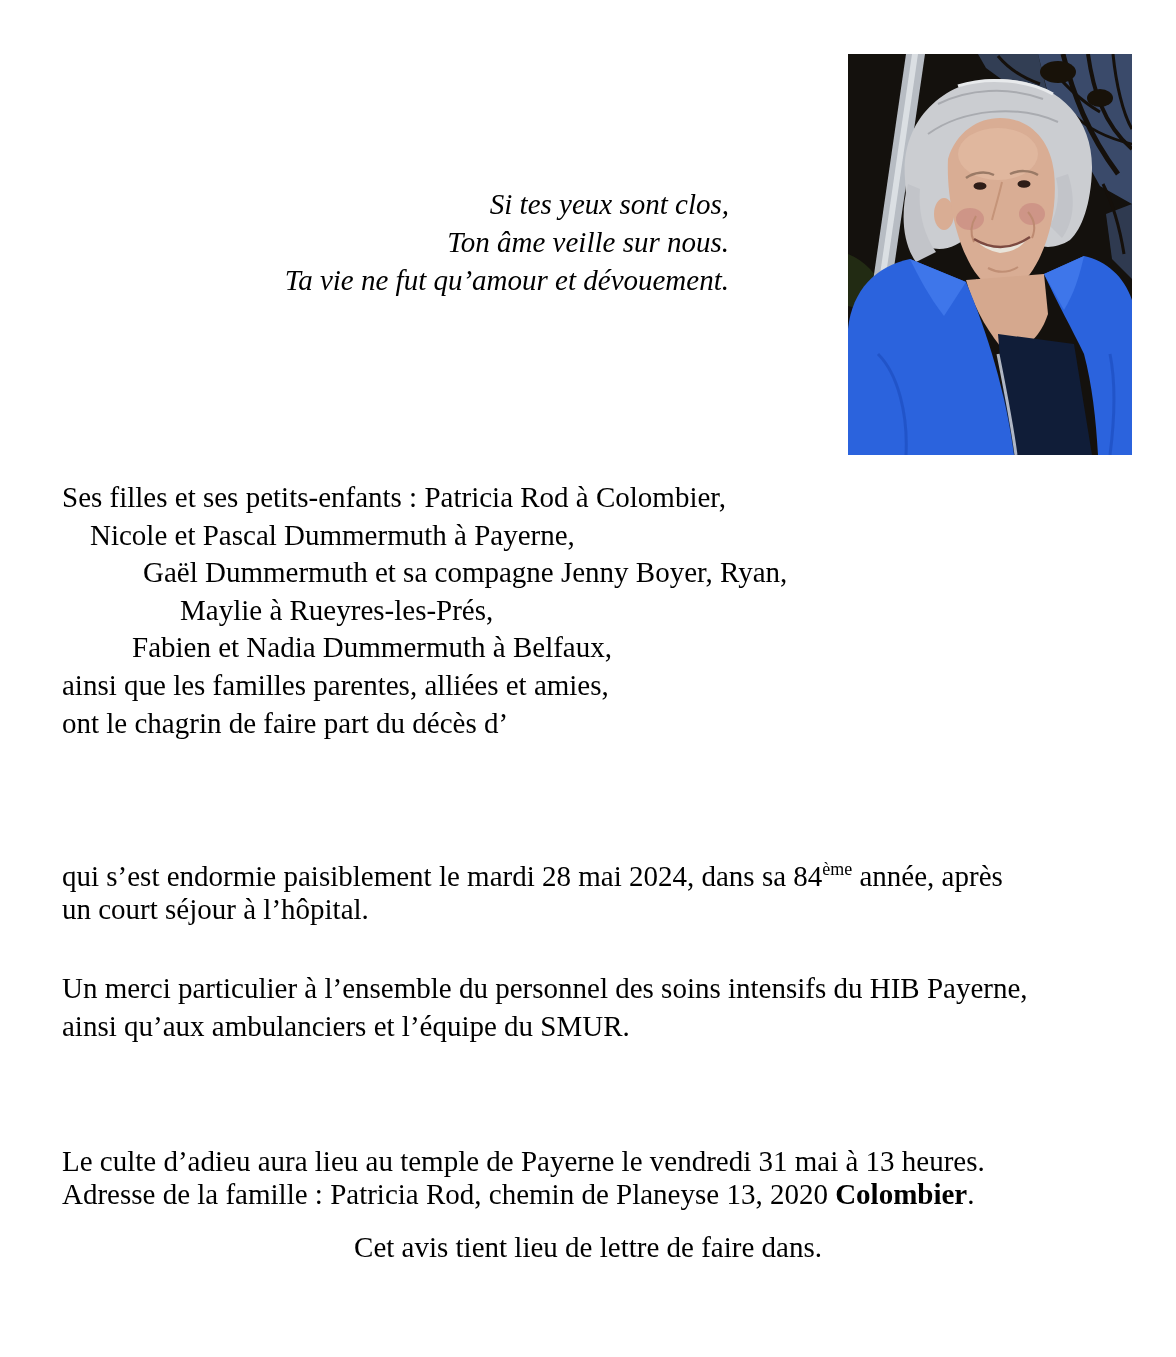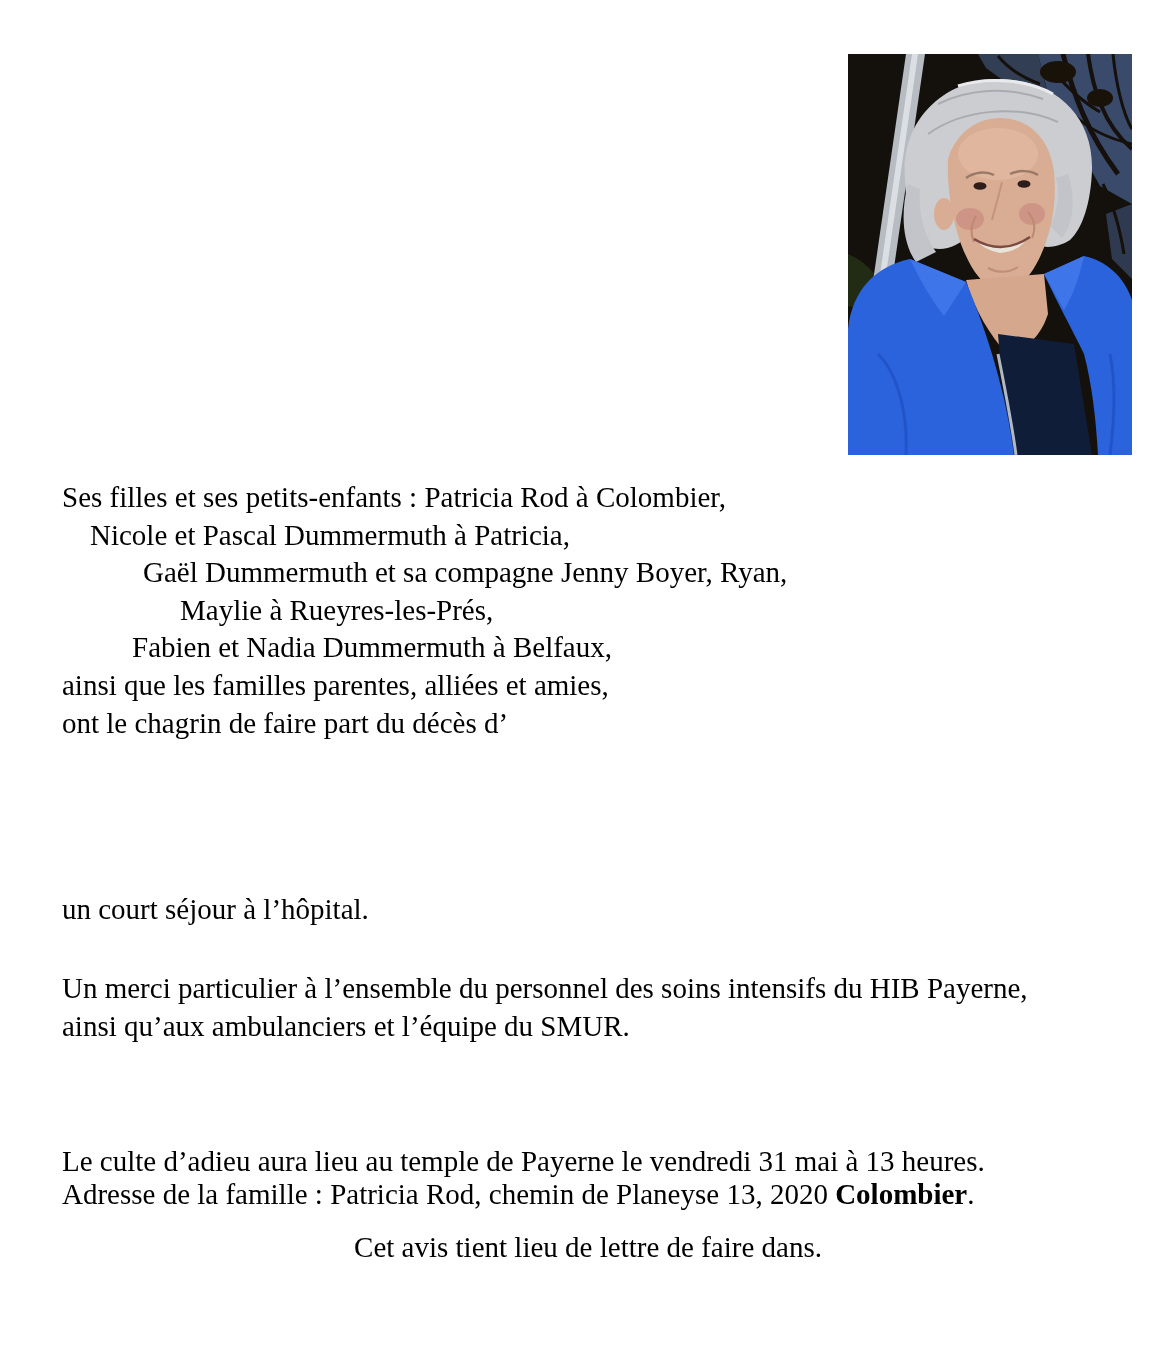--- a/index.html
+++ b/index.html
@@ -59,20 +59,25 @@
     text-align:center;font-size:29px;line-height:33px;
   }
   sup{font-size:0.62em;line-height:0;}
   b{font-weight:bold;text-align:right;}
 </style>
 </head>
 <body>
 
 <div class="page">
 
+  <div class="poem">
+    <div class="line">Si tes yeux sont clos,</div>
+    <div class="line">Ton âme veille sur nous.</div>
+    <div class="line">Ta vie ne fut qu’amour et dévouement.</div>
+  </div>
 
   <div class="photo">
     <svg viewBox="0 0 284 401" preserveAspectRatio="none">
       <rect class="ph-bg" x="0" y="0" width="284" height="401"></rect>
       <g>
         <path class="ph-sky" d="M190,0 L284,0 L284,150 L252,132 L232,96 L205,60 Z" opacity="0.9"></path>
         <path class="ph-sky" d="M130,0 L190,0 L200,42 L160,30 L138,14 Z" opacity="0.7"></path>
         <path class="ph-sky" d="M258,160 L284,150 L284,225 L264,205 Z" opacity="0.65"></path>
       </g>
       <g fill="none" stroke="#15100b">
@@ -131,31 +136,31 @@
         <path class="ph-lapel" d="M236,202 L196,220 L216,256 C226,240 232,220 236,202 Z"></path>
         <path d="M150,300 C158,340 164,370 168,401" fill="none" stroke="#d8dee9" stroke-width="3" opacity="0.8"></path>
         <path d="M30,300 C50,320 60,360 58,401" fill="none" stroke="#1e4ec0" stroke-width="3" opacity="0.7"></path>
         <path d="M262,300 C268,330 266,370 262,401" fill="none" stroke="#1e4ec0" stroke-width="3" opacity="0.7"></path>
       </g>
     </svg>
   </div>
 
   <div class="family">
     <div class="line">Ses filles et ses petits-enfants : Patricia Rod à Colombier,</div>
-    <div class="line ind1">Nicole et Pascal Dummermuth à Patricia,</div>
+    <div class="line ind1">Nicole et Pascal Dummermuth à Payerne,</div>
     <div class="line ind2">Gaël Dummermuth et sa compagne Jenny Boyer, Ryan,</div>
     <div class="line ind3">Maylie à Rueyres-les-Prés,</div>
     <div class="line ind4">Fabien et Nadia Dummermuth à Belfaux,</div>
     <div class="line">ainsi que les familles parentes, alliées et amies,</div>
     <div class="line">ont le chagrin de faire part du décès d’</div>
   </div>
 
 
   <p class="para p-death">
-    <br>
+    <span class="line"><span>qui s’est endormie paisiblement le mardi 28 mai 2024, dans sa 84</span><sup>ème</sup><span> année, après</span></span><br>
     <span class="line">un court séjour à l’hôpital.</span>
   </p>
 
   <p class="para p-thanks">
     <span class="line">Un merci particulier à l’ensemble du personnel des soins intensifs du HIB Payerne,</span><br>
     <span class="line">ainsi qu’aux ambulanciers et l’équipe du SMUR.</span>
   </p>
 
   <p class="para p-ceremony">
     <span class="line">Le culte d’adieu aura lieu au temple de Payerne le vendredi 31 mai à 13 heures.</span><br>

